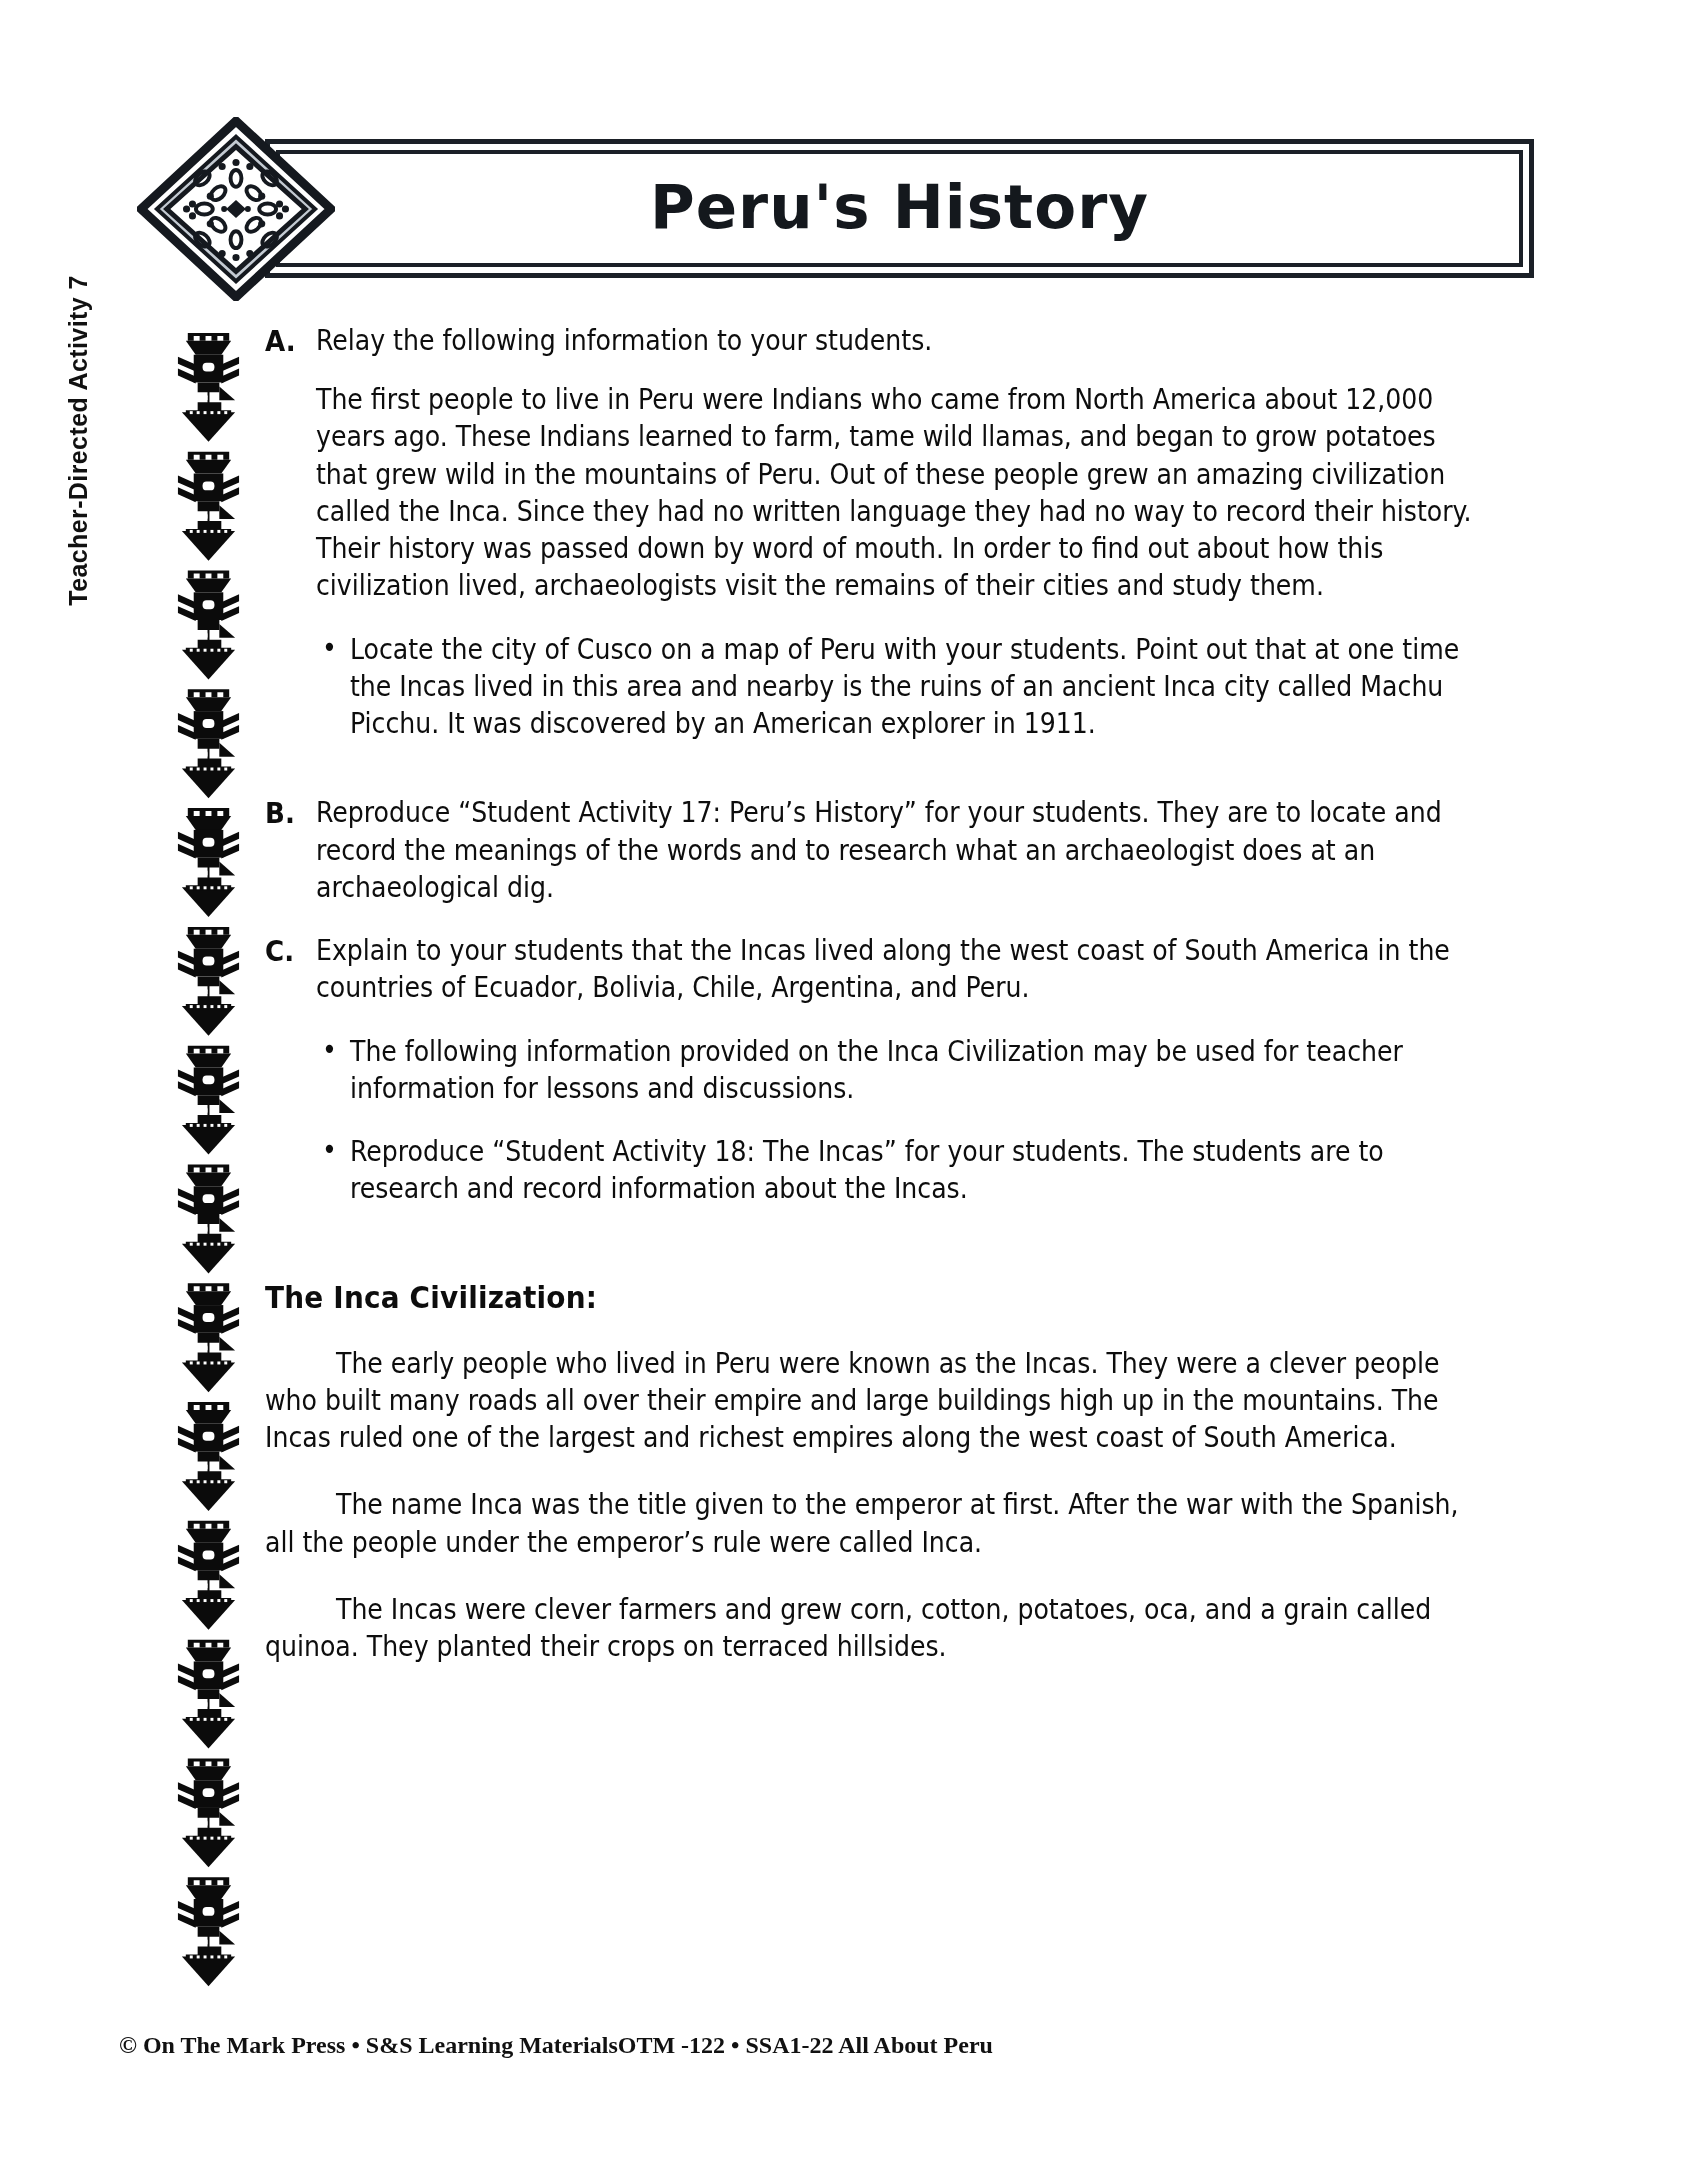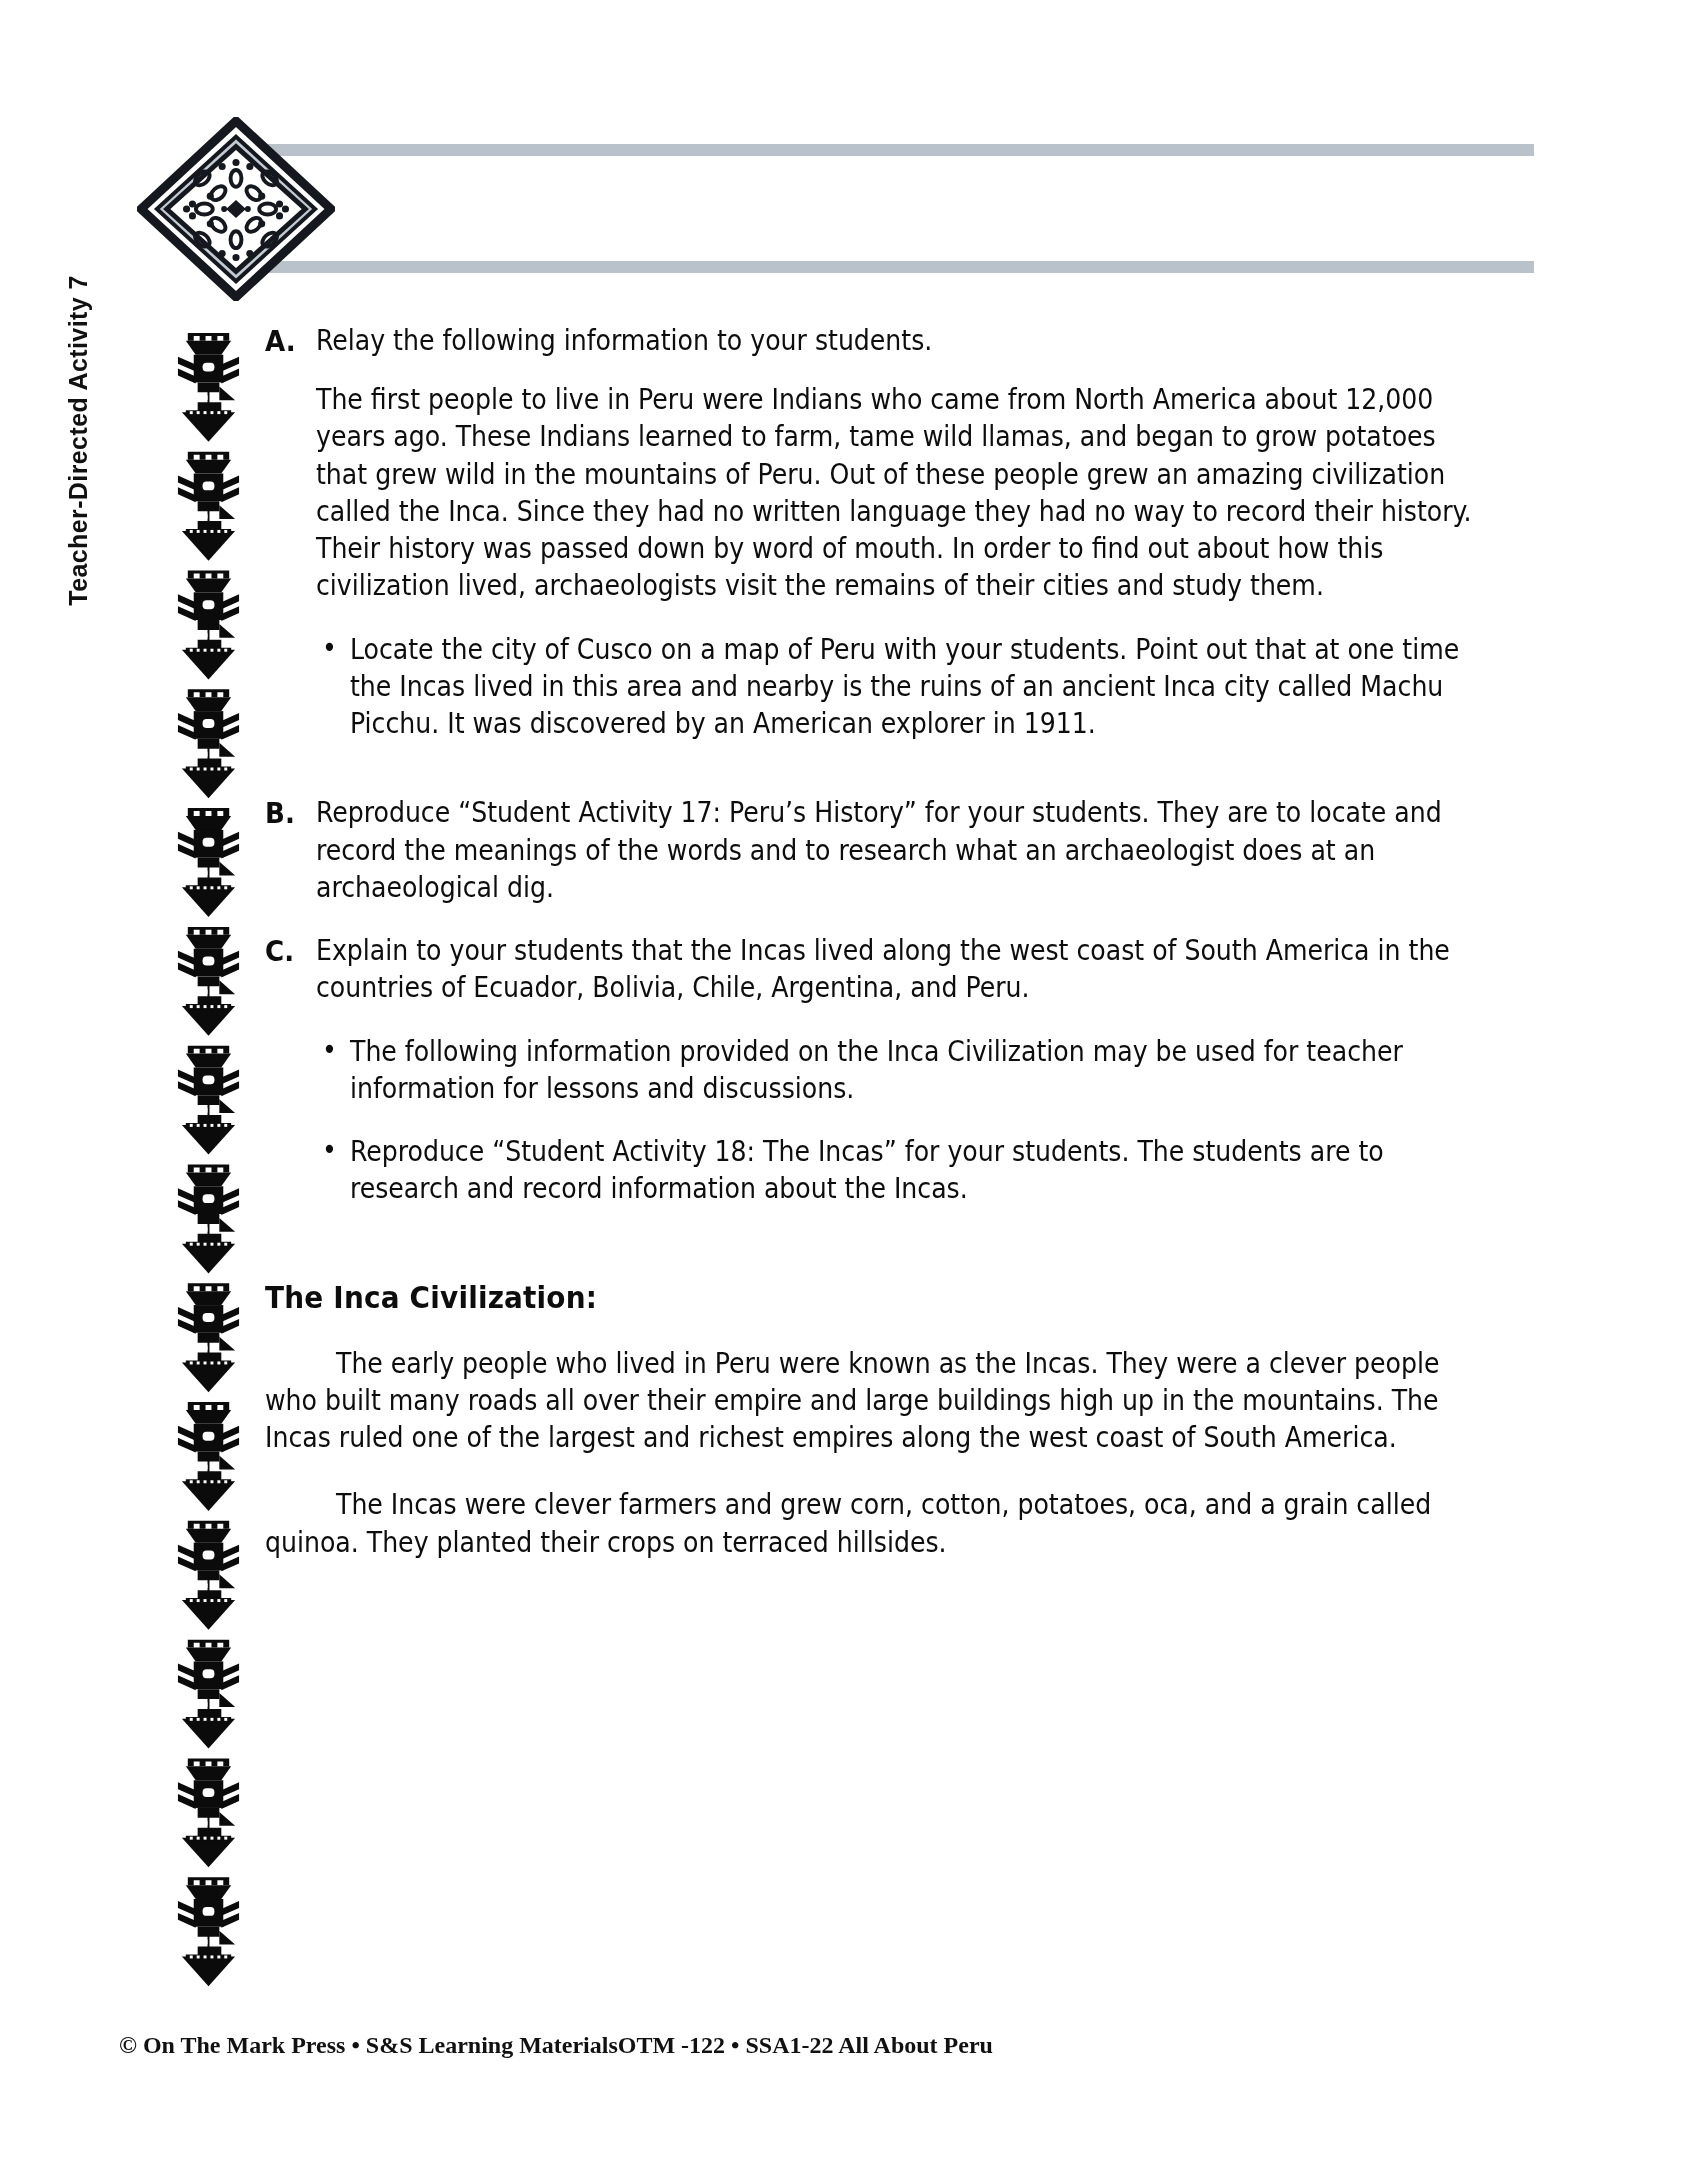--- a/index.html
+++ b/index.html
@@ -209,20 +209,25 @@
 </head>
 <body>
 
 <div class="page">
 
   <div class="header">
 
     <div class="header-bar-band band-top"></div>
     <div class="header-bar-band band-bottom"></div>
 
+    <div class="header-bar">
+      <div class="header-bar-inner">
+        <div class="header-title">Peru's History</div>
+      </div>
+    </div>
 
     <div class="medallion">
       <svg width="198" height="184" viewBox="0 0 200 186">
         <polygon points="100,4 196,93 100,182 4,93" fill="#ffffff" stroke="#15191f" stroke-width="9"></polygon>
         <polygon points="100,20 180,93 100,166 20,93" fill="#c3cad2" stroke="#15191f" stroke-width="4"></polygon>
         <polygon points="100,30 170,93 100,156 30,93" fill="#ffffff" stroke="#15191f" stroke-width="5"></polygon>
         <g fill="#15191f">
 
           <polygon points="100,84 110,93 100,102 90,93"></polygon>
 
@@ -360,20 +365,21 @@
             <span class="dot">•</span>
             <span class="txt">Reproduce “Student Activity 18: The Incas” for your students.  The students are to research and record information about the Incas.</span>
           </li>
         </ul>
       </div>
     </div>
 
     <h2 class="sub-head" style="margin-top:44px;">The Inca Civilization:</h2>
 
     <p class="civ-para">The early people who lived in Peru were known as the Incas.  They were a clever people who built many roads all over their empire and large buildings high up in the mountains.  The Incas ruled one of the largest and richest empires along the west coast of South America.</p>
+    <p class="civ-para">The name Inca was the title given to the emperor at first.  After the war with the Spanish, all the people under the emperor’s rule were called Inca.</p>
     <p class="civ-para">The Incas were clever farmers and grew corn, cotton, potatoes, oca, and a grain called quinoa.  They planted their crops on terraced hillsides.</p>
   </div>
 
   <div class="footer">
     <div class="footer-left">© On The Mark Press • S&amp;S Learning Materials</div>
     <div class="footer-right">OTM -122 • SSA1-22 All About Peru</div>
   </div>
 
 </div>
 

